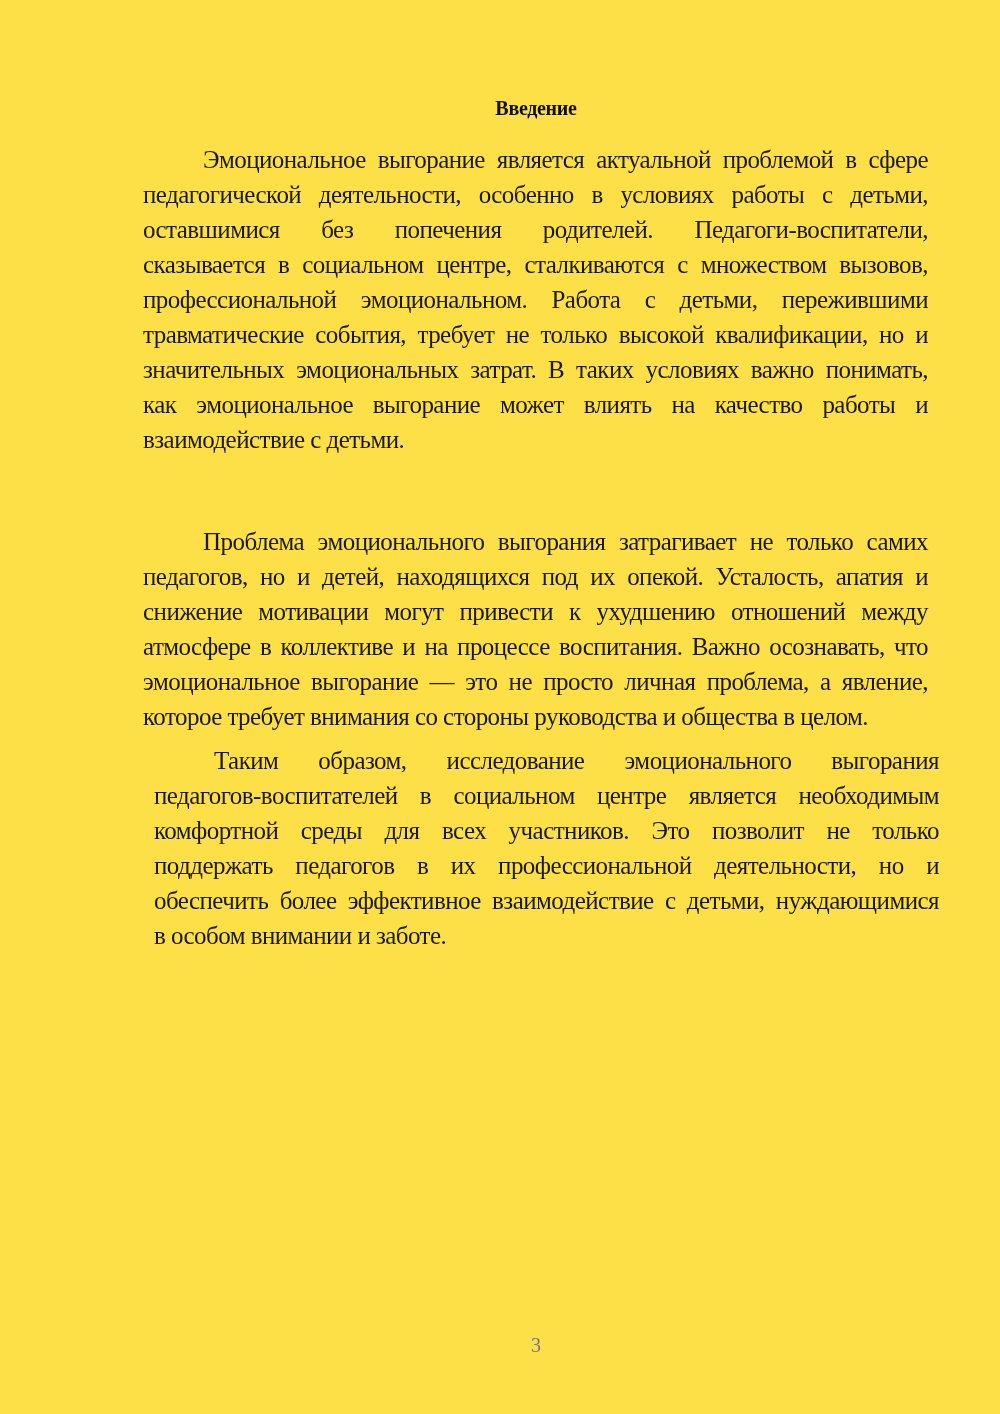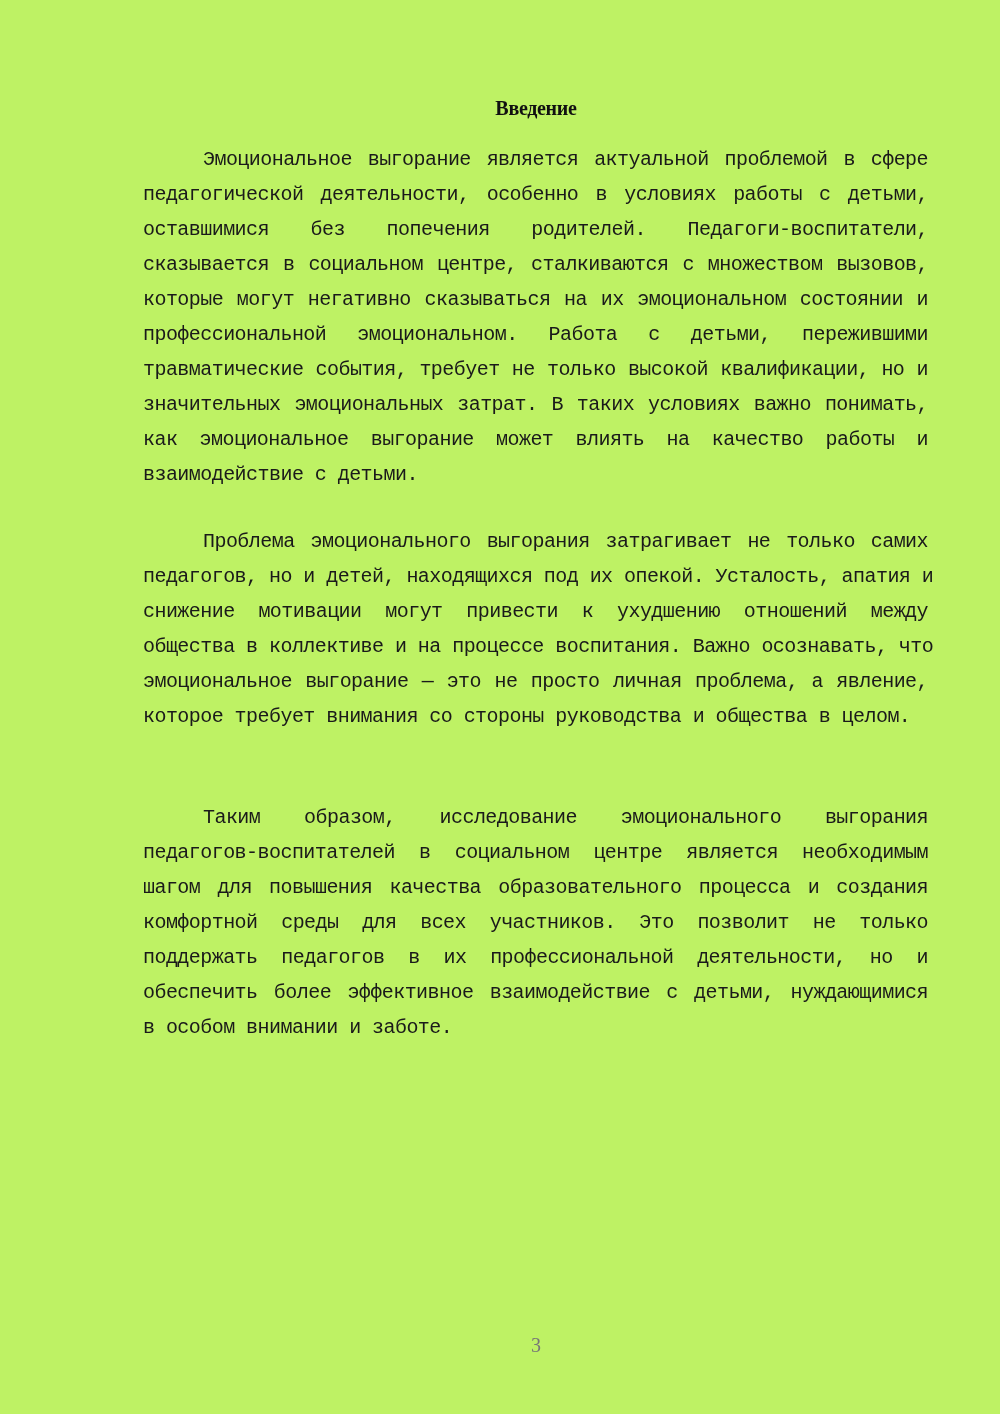--- a/index.html
+++ b/index.html
@@ -12,21 +12,21 @@
       height: 1414px;
       position: relative;
       overflow: hidden;
       font-family: "Liberation Serif", "DejaVu Serif", serif;
       color: #1a1a1a;
     }
     .page {
       position: absolute;
       left: 0; top: 0;
       width: 1000px; height: 1414px;
-      background: #bef264;
+      background: #fde047;
     }
     .title {
       position: absolute;
       top: 97px;
       left: 0;
       width: 1072px;
       text-align: center;
       font-weight: bold;
       font-size: 20px;
       letter-spacing: -0.3px;
@@ -34,37 +34,36 @@
     }
     .para {
       position: absolute;
       left: 143px;
       width: 785px;
     }
     .line {
       display: block;
       height: 35px;
       line-height: 35px;
-      font-size: 20px;
+      font-size: 25px;
       white-space: nowrap;
       text-align: justify;
       text-align-last: justify;
       letter-spacing: -0.55px;
       word-spacing: 0px;
-      font-family: Liberation Mono, monospace;
     }
     .line.first {
       padding-left: 60px;
     }
     .line.last {
       text-align-last: left;
     }
     #p1 { top: 142px; }
     #p2 { top: 516px; margin-top: 8px; }
-    #p3 { top: 800px; }
+    #p3 { top: 743px; margin-left: 11px; }
     .page-number {
       position: absolute;
       top: 1334px;
       left: 0;
       width: 1072px;
       text-align: center;
       font-size: 20px;
       color: #777;
     }
   </style>
@@ -73,41 +72,39 @@
 
 <div class="page">
 
   <div class="title">Введение</div>
 
   <div class="para" id="p1">
     <span class="line first">Эмоциональное выгорание является актуальной проблемой в сфере</span>
     <span class="line">педагогической деятельности, особенно в условиях работы с детьми,</span>
     <span class="line">оставшимися без попечения родителей. Педагоги-воспитатели,</span>
     <span class="line">сказывается в социальном центре, сталкиваются с множеством вызовов,</span>
-    <span class="line">которые могут негативно сказываться на их эмоциональном состоянии и</span>
     <span class="line">профессиональной эмоциональном. Работа с детьми, пережившими</span>
     <span class="line">травматические события, требует не только высокой квалификации, но и</span>
     <span class="line">значительных эмоциональных затрат. В таких условиях важно понимать,</span>
     <span class="line">как эмоциональное выгорание может влиять на качество работы и</span>
     <span class="line last">взаимодействие с детьми.</span>
   </div>
 
   <div class="para" id="p2">
     <span class="line first">Проблема эмоционального выгорания затрагивает не только самих</span>
     <span class="line">педагогов, но и детей, находящихся под их опекой. Усталость, апатия и</span>
     <span class="line">снижение мотивации могут привести к ухудшению отношений между</span>
-    <span class="line">общества в коллективе и на процессе воспитания. Важно осознавать, что</span>
+    <span class="line">атмосфере в коллективе и на процессе воспитания. Важно осознавать, что</span>
     <span class="line">эмоциональное выгорание — это не просто личная проблема, а явление,</span>
     <span class="line last">которое требует внимания со стороны руководства и общества в целом.</span>
   </div>
 
   <div class="para" id="p3">
     <span class="line first">Таким образом, исследование эмоционального выгорания</span>
     <span class="line">педагогов-воспитателей в социальном центре является необходимым</span>
-    <span class="line">шагом для повышения качества образовательного процесса и создания</span>
     <span class="line">комфортной среды для всех участников. Это позволит не только</span>
     <span class="line">поддержать педагогов в их профессиональной деятельности, но и</span>
     <span class="line">обеспечить более эффективное взаимодействие с детьми, нуждающимися</span>
     <span class="line last">в особом внимании и заботе.</span>
   </div>
 
   <div class="page-number">3</div>
 
 </div>
 

